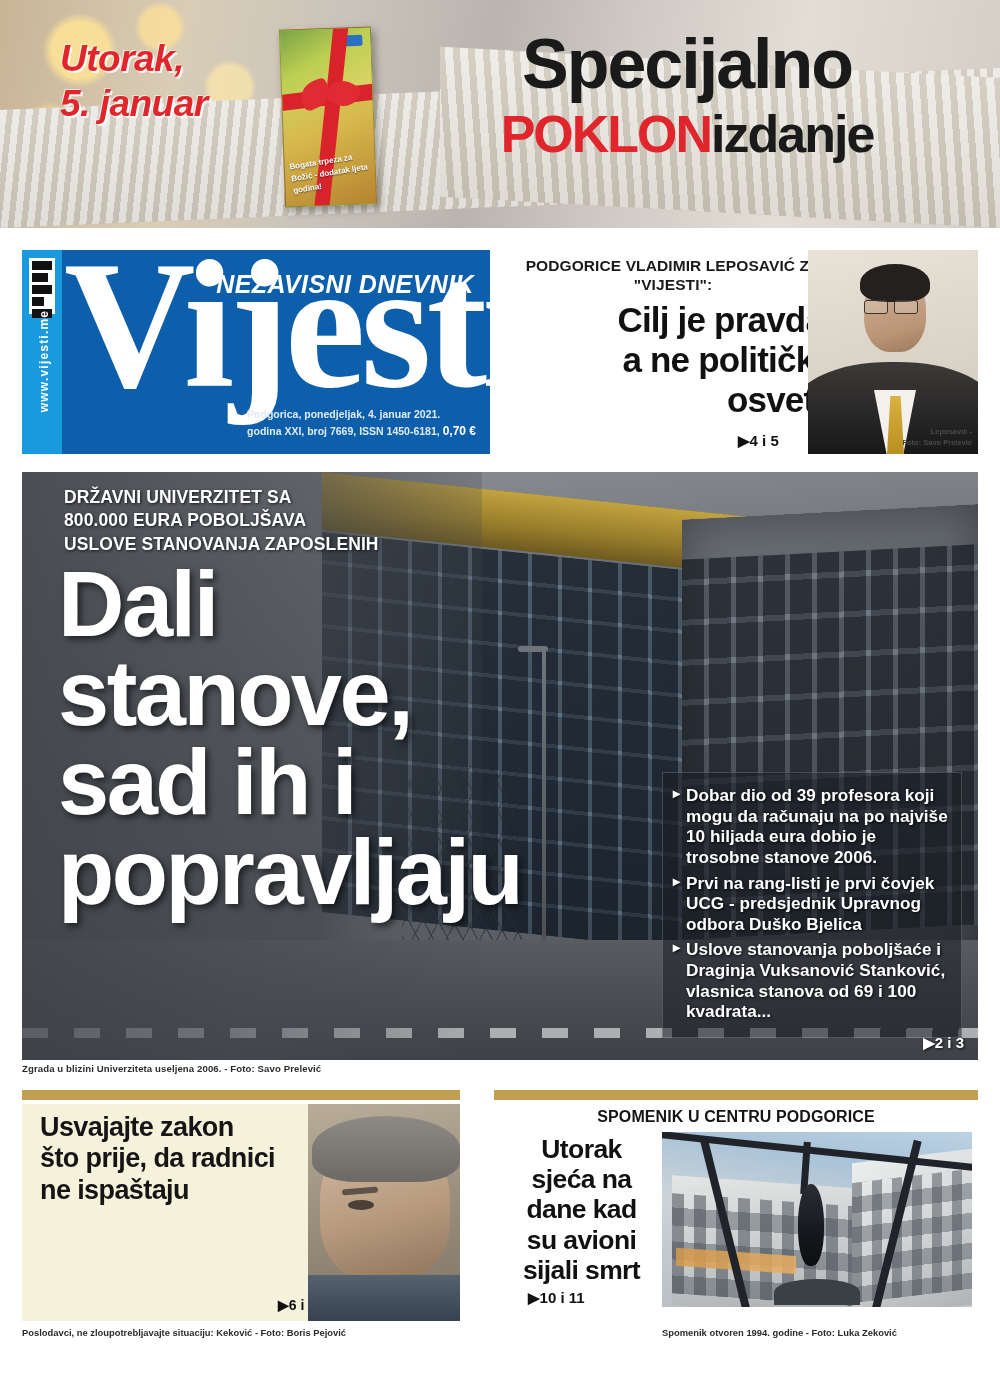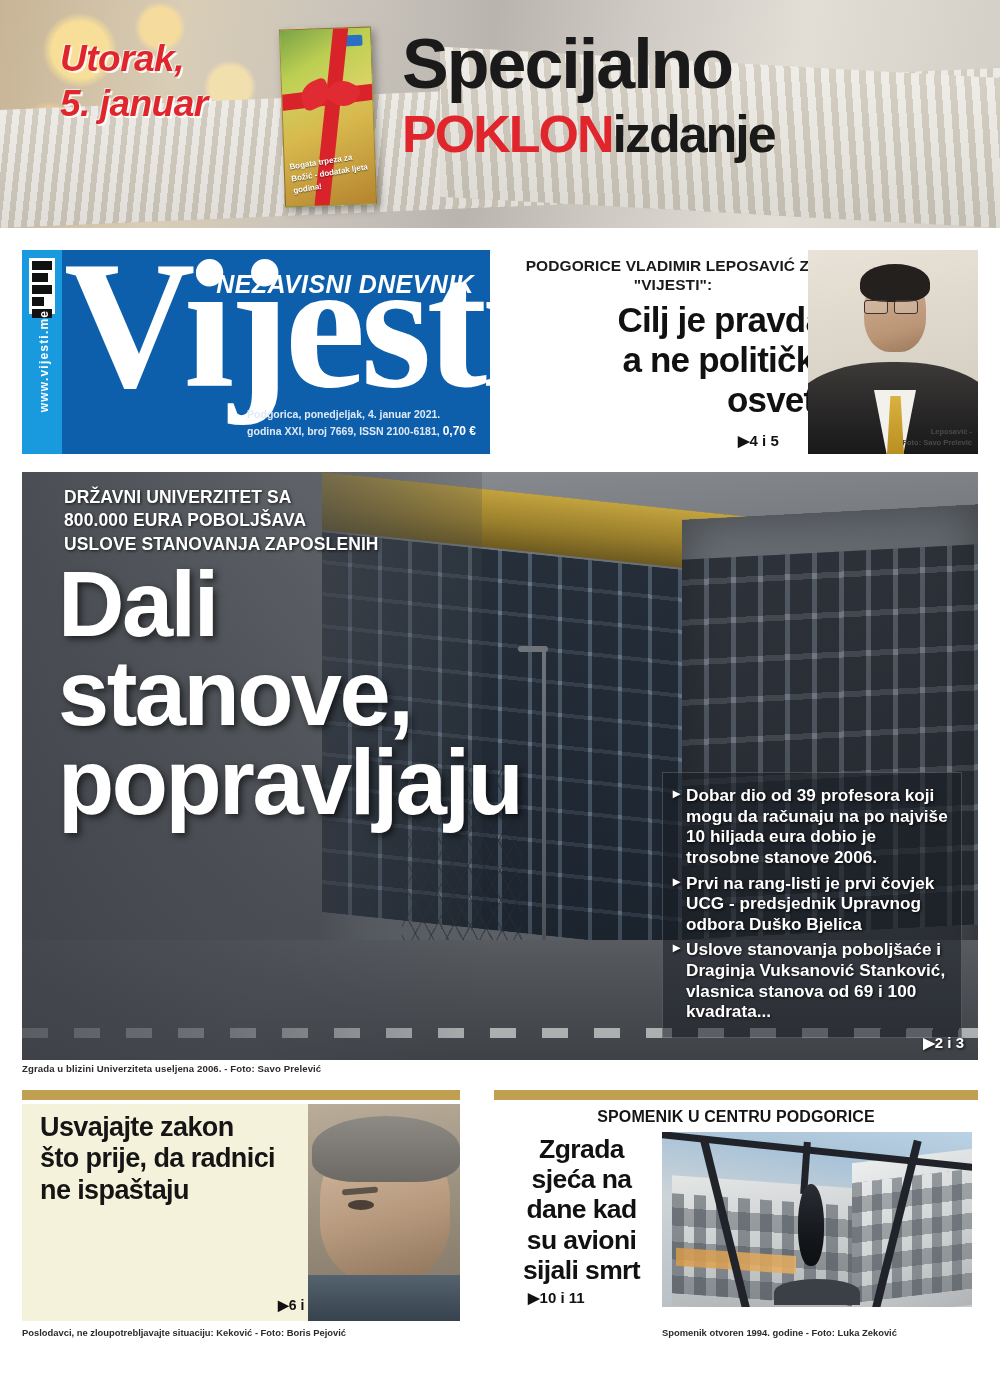--- a/index.html
+++ b/index.html
@@ -74,21 +74,21 @@
   }
   .promo-book .bow-l { left: 18px; transform: rotate(-22deg); }
   .promo-book .bow-r { left: 46px; transform: rotate(30deg); }
   .promo-book .bk-txt {
     position: absolute; left: 6px; bottom: 14px; width: 84px;
     color: #fff; font-size: 8px; font-weight: bold; line-height: 1.5;
     transform: rotate(-7deg); text-shadow: 0 1px 1px rgba(0,0,0,.5);
   }
   .promo-title {
     position: absolute; right: 28px; top: 30px; width: 570px;
-    text-align: left; line-height: .98;
+    text-align: center; line-height: .98;
   }
   .promo-title .l1 {
     display: block; font-size: 70px; font-weight: bold; color: #1a1a1a;
     letter-spacing: -2px;
   }
   .promo-title .l2 { display: block; font-size: 52px; font-weight: bold; letter-spacing: -2px; margin-top: 10px; }
   .promo-title .l2 .red { color: #e0252c; }
   .promo-title .l2 .dark { color: #1a1a1a; }
 
   
@@ -455,21 +455,21 @@
             <i style="height:9px;width:60%"></i>
             <i style="height:9px"></i>
         </div>
         <div class="url">www.vijesti.me</div>
       </div>
       <div class="logo-name">Vijesti</div>
       <div class="logo-tag">NEZAVISNI DNEVNIK</div>
       <div class="logo-meta">
         <div>Podgorica,  ponedjeljak, 4. januar 2021.</div>
         <div>
-          <span>godina XXI, broj 7669, ISSN 2100-6181,</span>
+          <span>godina XXI, broj 7669, ISSN 1450-6181,</span>
           <span class="price">0,70 €</span>
         </div>
       </div>
     </div>
 
     <div class="lead-right">
       <div class="lead-kicker">PODGORICE VLADIMIR LEPOSAVIĆ ZA "VIJESTI":</div>
       <div class="lead-head">
         <span>Cilj je pravda,</span><br>
         <span>a ne politička</span><br>
@@ -509,20 +509,21 @@
 
     <div class="main-kicker">
       <span>DRŽAVNI UNIVERZITET SA</span><br>
       <span>800.000 EURA POBOLJŠAVA</span><br>
       <span>USLOVE STANOVANJA ZAPOSLENIH</span>
     </div>
 
     <div class="main-head">
       <span>Dali</span>
       <span>stanove,</span>
+      <span>sad ih i</span>
       <span>popravljaju</span>
     </div>
 
     <ul class="bullets">
       <li>Dobar dio od 39 profesora koji mogu da računaju na po najviše 10 hiljada eura dobio je trosobne stanove 2006.</li>
       <li>Prvi na rang-listi je prvi čovjek UCG - predsjednik Upravnog odbora Duško Bjelica</li>
       <li>Uslove stanovanja poboljšaće i Draginja Vuksanović Stanković, vlasnica stanova od 69 i 100 kvadrata...</li>
     </ul>
 
     <div class="main-ref">▶2 i 3</div>
@@ -546,21 +547,21 @@
       <div class="brow"></div>
       <div class="eye"></div>
       <div class="collar"></div>
     </div>
   </div>
   <div class="bl-caption">Poslodavci, ne zloupotrebljavajte situaciju: Keković - Foto: Boris Pejović</div>
 
   <div class="br">
     <div class="br-kicker">SPOMENIK U CENTRU PODGORICE</div>
     <div class="br-head">
-      <span>Zgrada</span><br>
+      <span>Utorak</span><br>
       <span>sjeća na</span><br>
       <span>dane kad</span><br>
       <span>su avioni</span><br>
       <span>sijali smrt</span>
     </div>
     <div class="br-ref">▶10 i 11</div>
     <div class="br-photo">
       <div class="blda">
         <div class="rows"></div>
         <div class="warm"></div>

